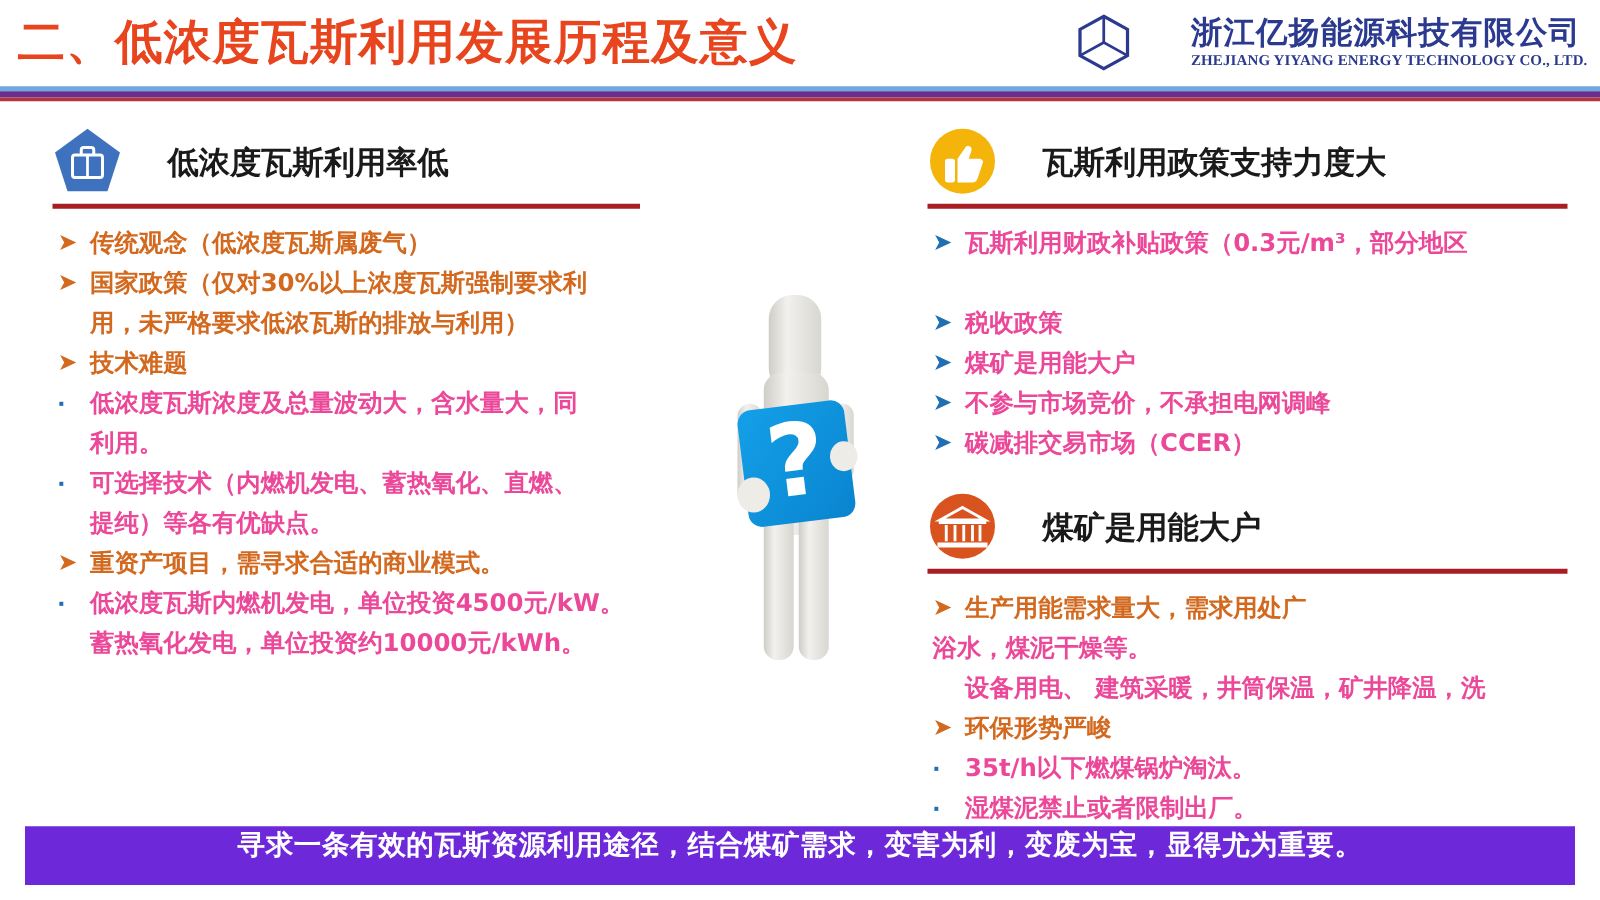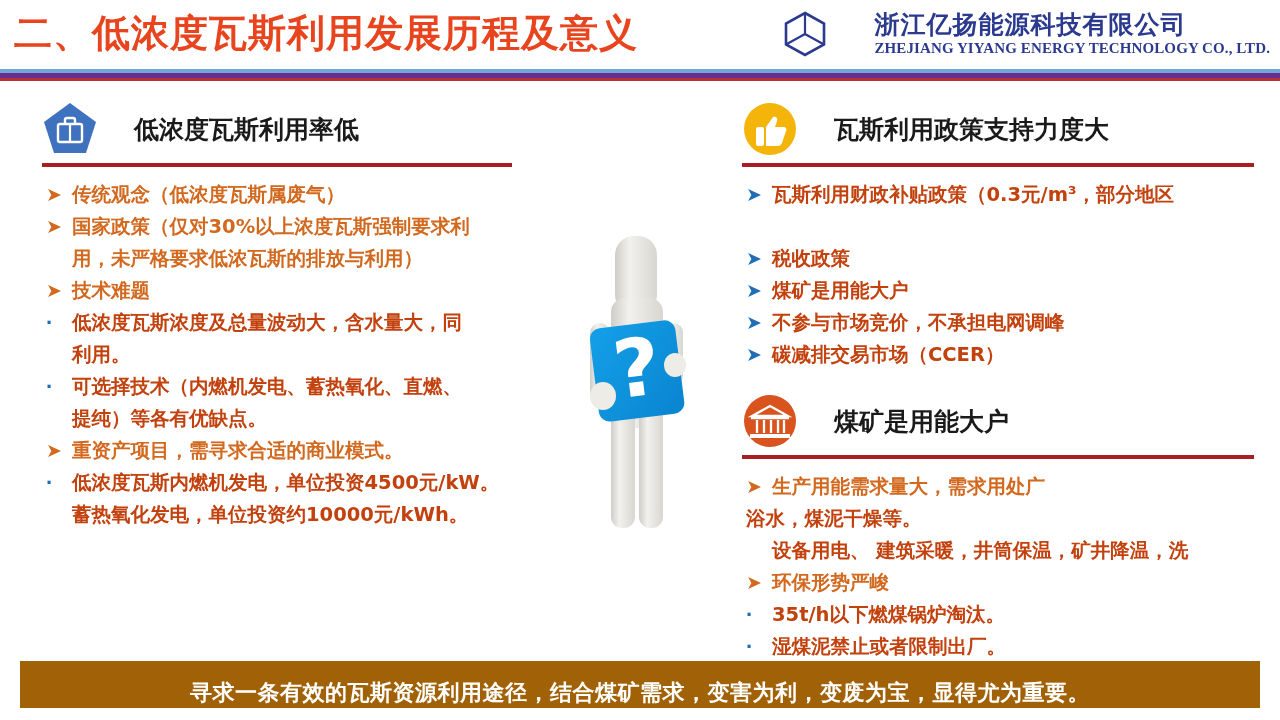--- a/index.html
+++ b/index.html
@@ -17,21 +17,21 @@
     position: absolute; left: 14px; top: 8px;
     font-size: 38px; font-weight: bold; color: #E8441E;
     letter-spacing: 1px; white-space: nowrap;
     font-family: "DejaVu Sans", "Liberation Sans", sans-serif;
   }
   .logo-wrap { position: absolute; right: 10px; top: 10px; display: flex; align-items: center; gap: 10px; }
   .logo-mark { width: 46px; height: 48px; flex: none; }
   .logo-text { display: flex; flex-direction: column; margin-left: 37px; }
   .logo-cn { font-size: 25px; font-weight: bold; color: #2B3A8F; letter-spacing: 1px;
              font-family: "DejaVu Sans", "Liberation Sans", sans-serif; line-height: 1.1; }
-  .logo-en { font-size: 15px; font-weight: bold; color: #2B3A8F; letter-spacing: 0.1px;
+  .logo-en { font-size: 12px; font-weight: bold; color: #2B3A8F; letter-spacing: 0.1px;
              font-family: "Liberation Serif", serif; margin-top: 2px; }
 
   
   .divider { position: absolute; left: 0; top: 69px; width: 1280px; height: 12px; }
   .divider .s1 { height: 4px; background: #6FA8DC; }
   .divider .s2 { height: 5px; background: #6B2D8E; }
   .divider .s3 { height: 3px; background: #B3343B; }
 
   
   .col-left  { position: absolute; left: 42px;  top: 100px; width: 520px; }
@@ -52,32 +52,32 @@
   .mk {
     flex: none; width: 30px; text-align: left; padding-left: 4px;
     font-size: 19px; line-height: 30px; font-weight: bold;
   }
   .mk.arrow-o { color: #D2691E; }
   .mk.arrow-b { color: #1F6FB5; }
   .mk.dot     { color: #1F6FB5; font-size: 22px; }
   .mk.none    { color: transparent; }
   .txt {
     font-size: 19.5px; line-height: 30px; font-weight: bold;
-    color: #c2410c; font-family: "DejaVu Sans", "Liberation Sans", sans-serif;
+    color: #ec4899; font-family: "DejaVu Sans", "Liberation Sans", sans-serif;
   }
   .txt.orange { color: #D2691E; }
   .sec2   { margin-top: 22px; }
 
   
   .figure { position: absolute; left: 565px; top: 228px; width: 145px; height: 310px; }
 
   
   .banner {
     position: absolute; left: 20px; top: 661px; width: 1240px; height: 47px;
-    background: #a16207; display: flex; align-items: flex-end; justify-content: center;
+    background: #6d28d9; display: flex; align-items: flex-start; justify-content: center;
   }
   .banner-text {
     color: #ffffff; font-size: 22px; font-weight: bold; letter-spacing: 0.5px;
     font-family: "DejaVu Sans", "Liberation Sans", sans-serif; white-space: nowrap;
   }
 </style>
 </head>
 <body>
 
 <div class="slide">

